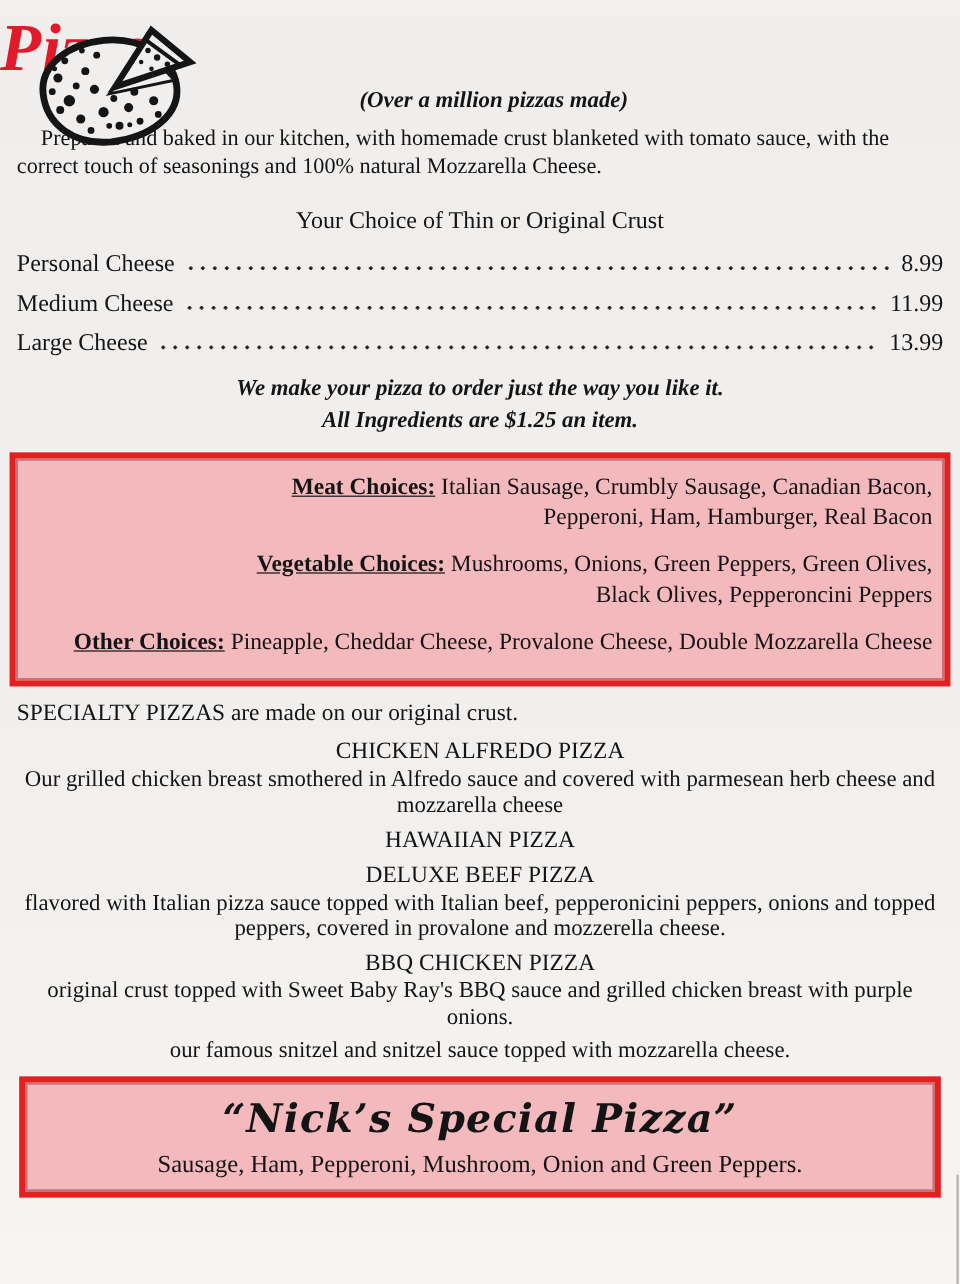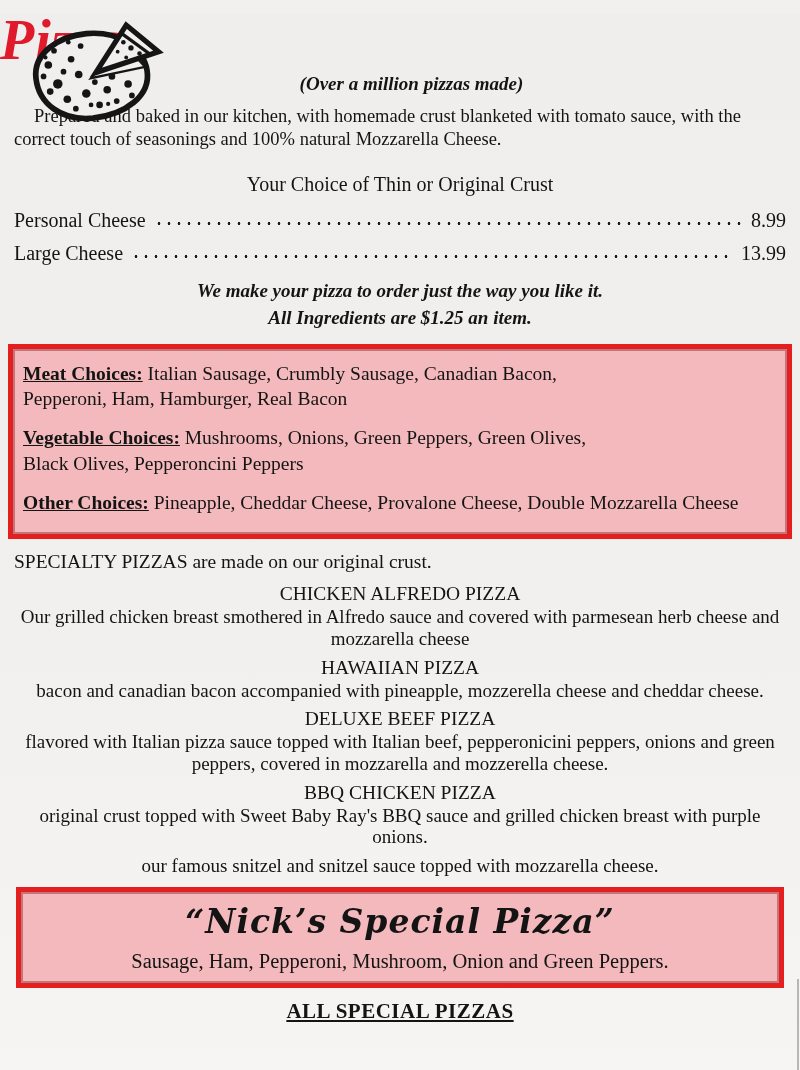--- a/index.html
+++ b/index.html
@@ -26,21 +26,21 @@
   .pname{white-space:nowrap;}
   .dots{flex:1;align-self:flex-end;height:3px;margin:0 8px 7px;
     background-image:radial-gradient(circle,#1d1d1d 1.25px,transparent 1.6px);
     background-size:10px 3px;background-repeat:repeat-x;background-position:0 0;}
   .pprice{white-space:nowrap;}
   .note{text-align:center;font-weight:bold;font-style:italic;font-size:19px;line-height:1.4;}
   .notes{margin-top:8px;}
   
   .red-box{border:5px solid #e3201f;background:#f3b9bc;
     box-shadow:inset 0 0 0 2px rgba(135,35,42,.45);}
-  .choices-box{margin:12px 8px 0;padding:12px 10px 6px;text-align:left;
+  .choices-box{margin:12px 8px 0;padding:12px 10px 6px;text-align:right;
     font-size:19.5px;line-height:1.32;}
   .choice-group{margin-bottom:13px;}
   .choice-label{font-weight:bold;text-decoration:underline;}
   
   .specialty{margin:12px 14px 0;}
   .spec-intro{font-size:19.5px;margin:0 0 10px;}
   .spec-item{margin-bottom:7px;text-align:center;}
   .spec-name{font-size:19.5px;}
   .spec-desc{font-size:19px;line-height:1.14;margin-top:1px;}
   
@@ -108,20 +108,25 @@
   <p class="intro">Prepared and baked in our kitchen, with homemade crust blanketed with tomato sauce, with the correct touch of seasonings and 100% natural Mozzarella Cheese.</p>
   <div class="crust">Your Choice of Thin or Original Crust</div>
 
   <section class="prices">
     <div class="price-row">
       <span class="pname">Personal Cheese</span>
       <span class="dots"></span>
       <span class="pprice">8.99</span>
     </div>
     <div class="price-row">
+      <span class="pname">Medium Cheese</span>
+      <span class="dots"></span>
+      <span class="pprice">11.99</span>
+    </div>
+    <div class="price-row">
       <span class="pname">Large Cheese</span>
       <span class="dots"></span>
       <span class="pprice">13.99</span>
     </div>
   </section>
 
   <div class="notes">
     <div class="note">We make your pizza to order just the way you like it.</div>
     <div class="note">All Ingredients are $1.25 an item.</div>
   </div>
@@ -151,39 +156,34 @@
 
   <section class="specialty">
     <p class="spec-intro">SPECIALTY PIZZAS are made on our original crust.</p>
 
     <div class="spec-item">
       <div class="spec-name">CHICKEN ALFREDO PIZZA</div>
       <div class="spec-desc">Our grilled chicken breast smothered in Alfredo sauce and covered with parmesean herb cheese and mozzarella cheese</div>
     </div>
     <div class="spec-item">
       <div class="spec-name">HAWAIIAN PIZZA</div>
-      <div class="spec-desc">bacon and canadian bacon accompanied with pineapple, mozzerella cheese and cheddar cheese.</div>
     </div>
     <div class="spec-item">
       <div class="spec-name">DELUXE BEEF PIZZA</div>
-      <div class="spec-desc">flavored with Italian pizza sauce topped with Italian beef, pepperonicini peppers, onions and green peppers, covered in mozzarella and mozzerella cheese.</div>
+      <div class="spec-desc">flavored with Italian pizza sauce topped with Italian beef, pepperonicini peppers, onions and topped peppers, covered in provalone and mozzerella cheese.</div>
     </div>
     <div class="spec-item">
       <div class="spec-name">BBQ CHICKEN PIZZA</div>
       <div class="spec-desc">original crust topped with Sweet Baby Ray's BBQ sauce and grilled chicken breast with purple onions.</div>
     </div>
     <div class="spec-item">
       <div class="spec-desc">our famous snitzel and snitzel sauce topped with mozzarella cheese.</div>
     </div>
   </section>
 
   <section class="red-box nick-box">
     <div class="nick-title">“Nick’s Special Pizza”</div>
     <div class="nick-desc">Sausage, Ham, Pepperoni, Mushroom, Onion and Green Peppers.</div>
   </section>
 
-  <section>
-    <div class="asp-head">ALL SPECIAL PIZZAS</div>
-
-  </section>
 
   <div class="scan-edge-right"></div>
 </div>
 
 </body></html>

